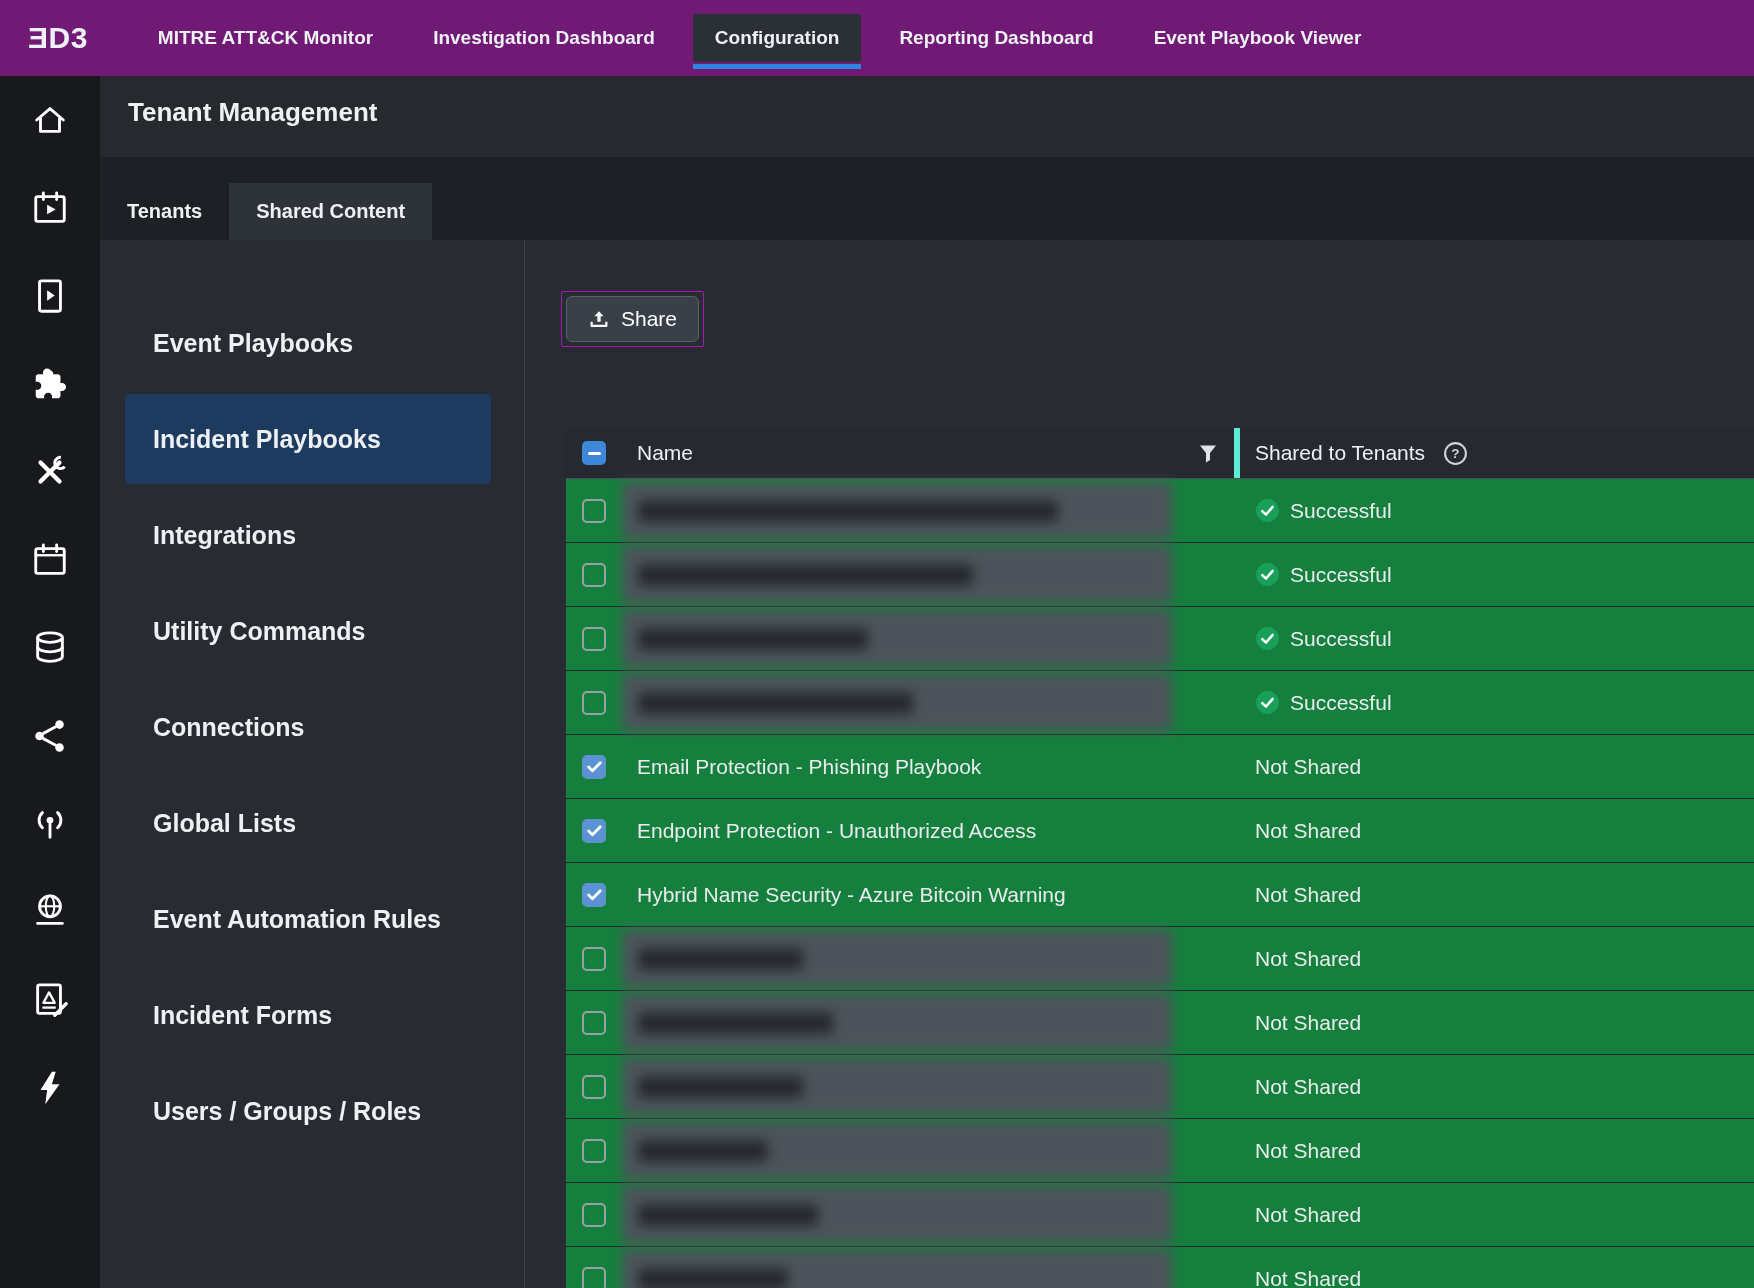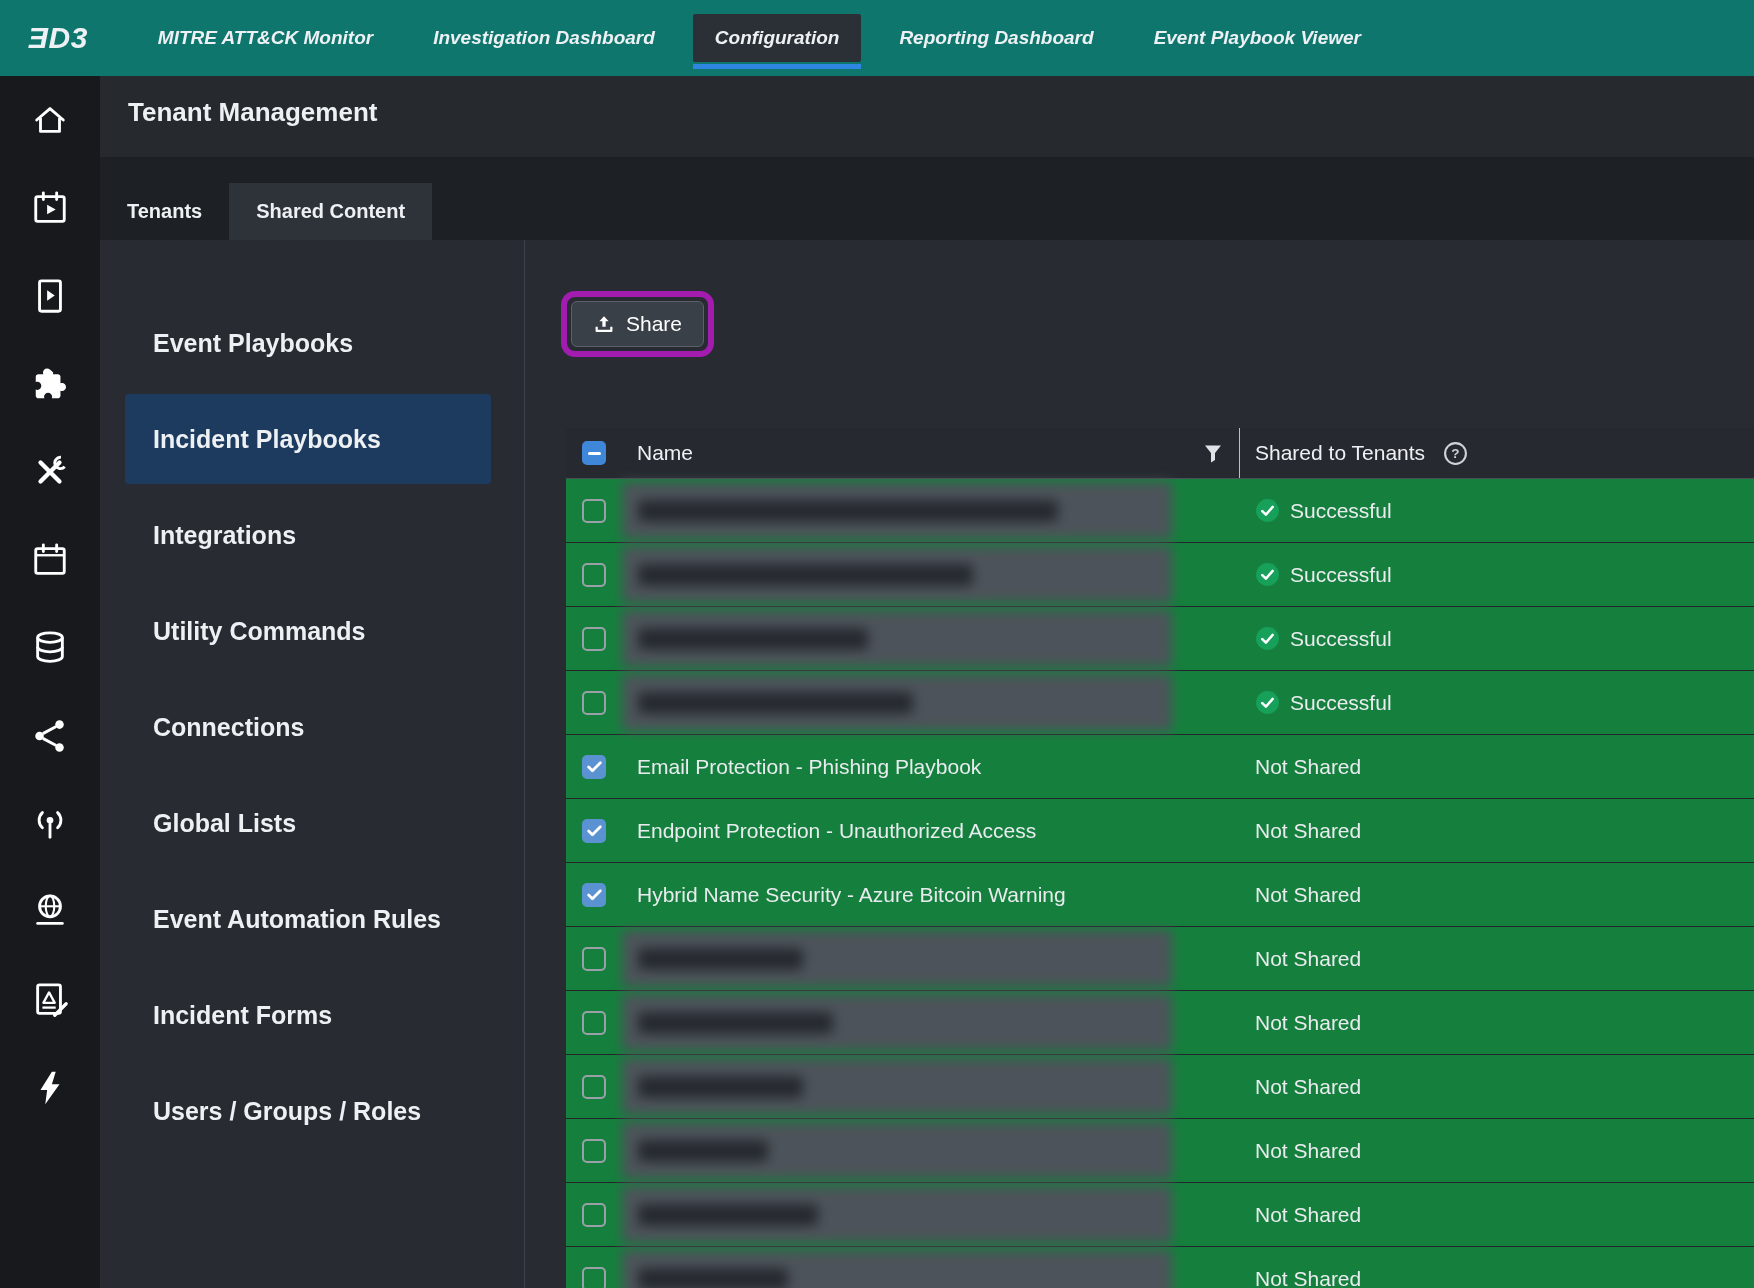--- a/index.html
+++ b/index.html
@@ -8,22 +8,22 @@
     height: 1288px;
     overflow: hidden;
     background: #282c32;
     font-family: "Liberation Sans", sans-serif;
     color: #eef1f4;
     position: relative;
   }
   
   .topnav {
     position: absolute; left: 0; top: 0; right: 0; height: 76px;
-    background: #0f766e; display: flex; align-items: center;
-    padding-left: 28px; z-index: 5; box-sizing: border-box; font-style: italic;
+    background: #701a75; display: flex; align-items: center;
+    padding-left: 28px; z-index: 5; box-sizing: border-box;
   }
   .logo { font-size: 30px; font-weight: 800; margin-right: 48px; letter-spacing: .5px; cursor: pointer; }
   .nav-items { display: flex; align-items: center; gap: 16px; height: 100%; }
   .nav-item {
     position: relative; padding: 13px 22px; font-size: 19px; font-weight: 700;
     white-space: nowrap; cursor: pointer; border-radius: 2px;
   }
   .nav-item.active { background: #2b3036; }
   .nav-item.active::after {
     content: ""; position: absolute; left: 0; right: 0; bottom: -7px; height: 5px;
@@ -59,39 +59,39 @@
   .menu-item {
     height: 90px; margin: 0 33px 0 25px; border-radius: 4px;
     display: flex; align-items: center; padding-left: 28px;
     font-size: 25px; font-weight: 700; cursor: pointer;
   }
   .menu-item.active { background: #1d3b5f; }
   
   .work-area { position: absolute; left: 426px; right: 0; top: 0; bottom: 0; }
   .share-highlight {
     position: absolute; left: 35px; top: 51px;
-    border: 6px solid #a21caf; border-radius: 14px; padding: 4px;
+    border: 1px solid #a21caf; border-radius: 2px; padding: 4px;
   }
   .share-btn {
     display: flex; align-items: center; gap: 11px;
     background: #3a4047; border: 1px solid #5a616a; border-radius: 6px;
     padding: 10px 21px; font-size: 21px; color: #fff;
     font-family: inherit; cursor: pointer;
   }
   .upload-icon svg { width: 22px; height: 22px; display: block; }
   .instruction { position: absolute; left: 40px; top: 136px; font-size: 21px; color: #edf0f3; white-space: nowrap; }
   
   .table { position: absolute; left: 40px; right: 0; top: 188px; }
   .thead { height: 50px; background: #262a30; border-bottom: 1px solid #4a5058; display: flex; align-items: stretch; }
   .cell-cb { flex: 0 0 56px; width: 56px; display: flex; align-items: center; justify-content: center; }
   .cell-name {
     flex: 0 0 618px; width: 618px; box-sizing: border-box;
     display: flex; align-items: center; padding-left: 15px; position: relative;
   }
-  .thead .cell-name { justify-content: space-between; padding-right: 14px; border-right: 1px solid #5eead4; }
+  .thead .cell-name { justify-content: space-between; padding-right: 14px; border-right: 6px solid #5eead4; }
   .cell-status { flex: 1; display: flex; align-items: center; padding-left: 15px; gap: 10px; }
   .col-label { font-size: 21px; color: #eef1f4; }
   .filter-icon svg { width: 24px; height: 24px; display: block; }
   .help-icon { margin-left: 8px; cursor: pointer; }
   .help-icon svg { width: 25px; height: 25px; display: block; }
   .trow { height: 63px; display: flex; align-items: stretch; background: #15803d; border-bottom: 1px solid #23262b; }
   .name-text { font-size: 21px; color: #e9ecef; white-space: nowrap; }
   .redact-patch {
     position: absolute; left: 0; top: 3px; bottom: 3px; width: 550px;
     background: #4d535a; filter: blur(6px); border-radius: 2px;

